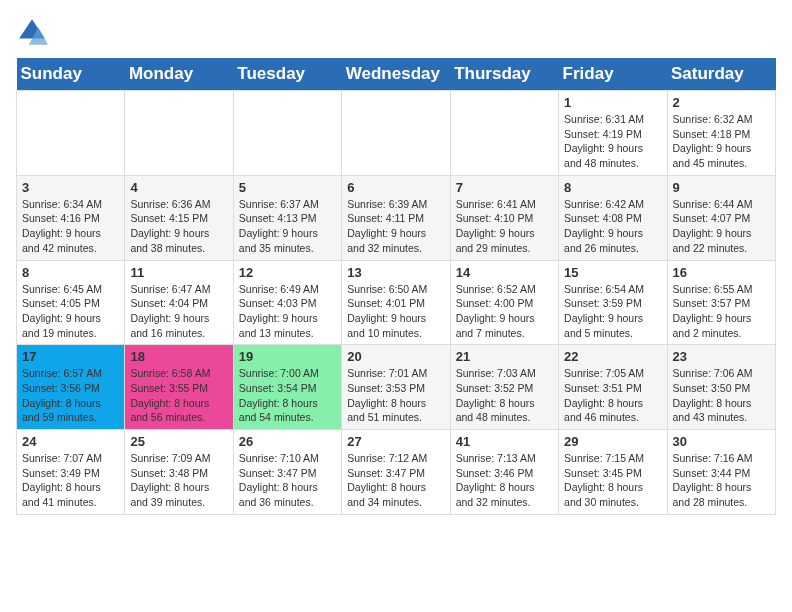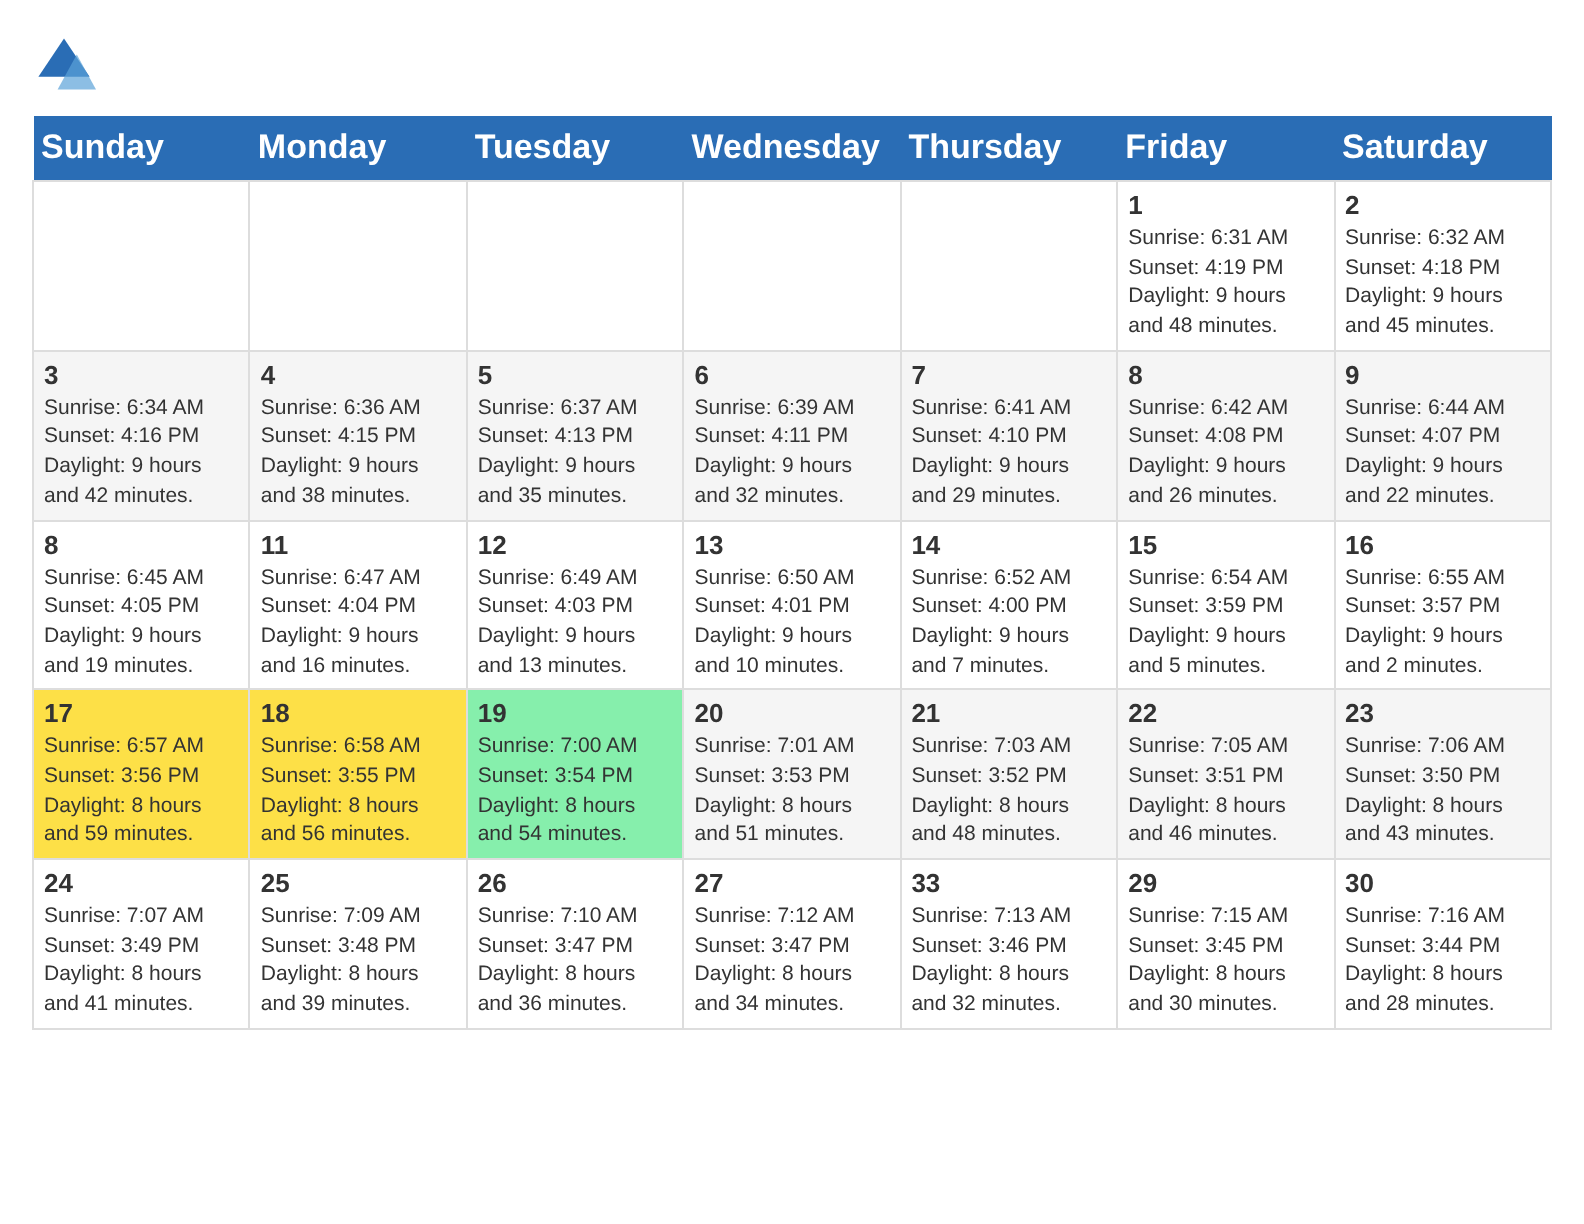--- a/index.html
+++ b/index.html
@@ -241,28 +241,28 @@
         </td>
         <td>
           <div class="day-number">16</div>
           <div class="day-info">Sunrise: 6:55 AM
 Sunset: 3:57 PM
 Daylight: 9 hours
 and 2 minutes.</div>
         </td>
       </tr>
       <tr>
-        <td style="background: #fde047;">
+        <td style="background: #0ea5e9;">
           <div class="day-number">17</div>
           <div class="day-info">Sunrise: 6:57 AM
 Sunset: 3:56 PM
 Daylight: 8 hours
 and 59 minutes.</div>
         </td>
-        <td style="background: #fde047;">
+        <td style="background: #ec4899;">
           <div class="day-number">18</div>
           <div class="day-info">Sunrise: 6:58 AM
 Sunset: 3:55 PM
 Daylight: 8 hours
 and 56 minutes.</div>
         </td>
         <td style="background: #86efac;">
           <div class="day-number">19</div>
           <div class="day-info">Sunrise: 7:00 AM
 Sunset: 3:54 PM
@@ -321,21 +321,21 @@
 and 36 minutes.</div>
         </td>
         <td>
           <div class="day-number">27</div>
           <div class="day-info">Sunrise: 7:12 AM
 Sunset: 3:47 PM
 Daylight: 8 hours
 and 34 minutes.</div>
         </td>
         <td>
-          <div class="day-number">33</div>
+          <div class="day-number">41</div>
           <div class="day-info">Sunrise: 7:13 AM
 Sunset: 3:46 PM
 Daylight: 8 hours
 and 32 minutes.</div>
         </td>
         <td>
           <div class="day-number">29</div>
           <div class="day-info">Sunrise: 7:15 AM
 Sunset: 3:45 PM
 Daylight: 8 hours

